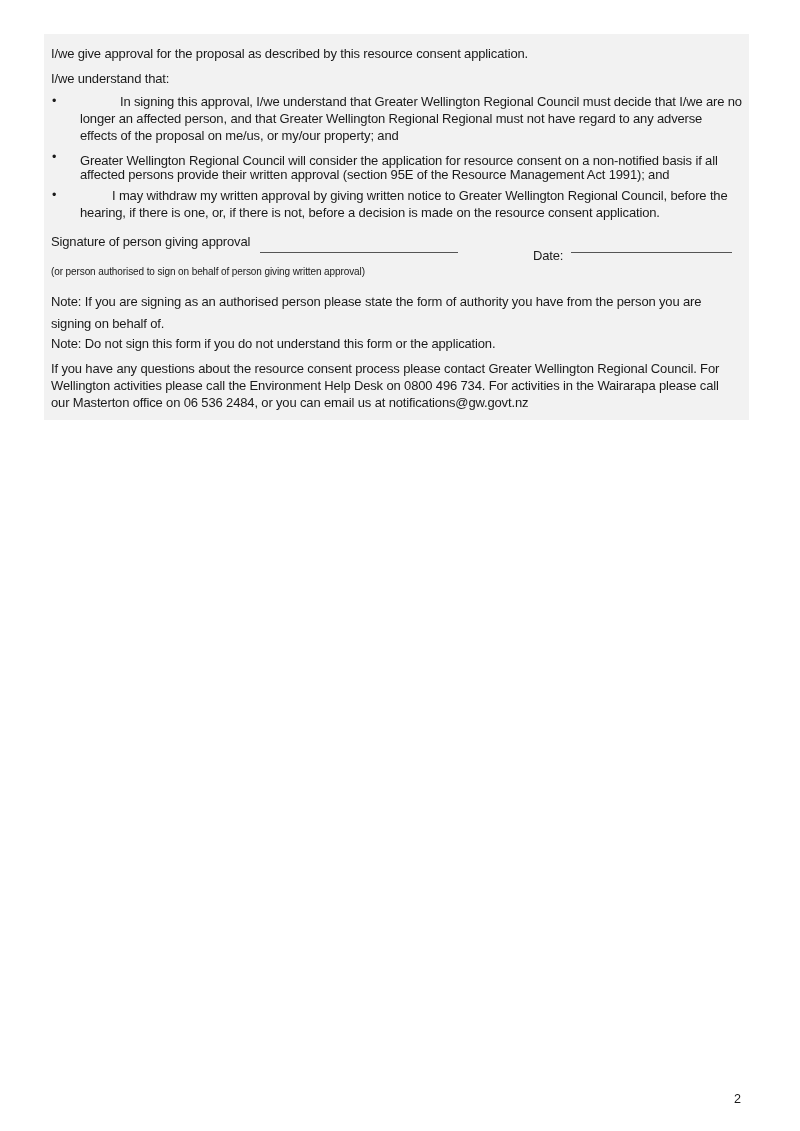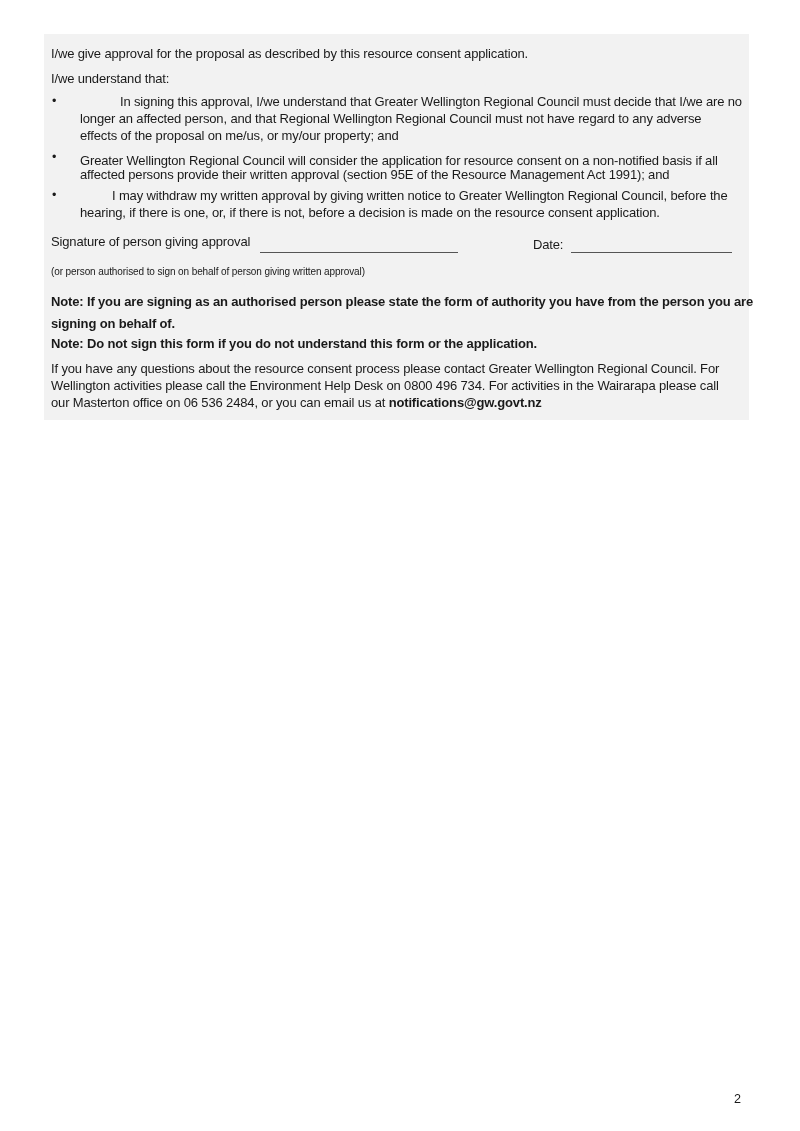--- a/index.html
+++ b/index.html
@@ -8,50 +8,50 @@
     font-family:"Liberation Sans", "DejaVu Sans", sans-serif; color:#1a1a1a;
   }
   .panel {
     position:absolute; left:44px; top:34px; width:705px; height:386px;
     background:#f2f2f2;
   }
   .t {
     position:absolute; font-size:13px; line-height:17.5px; white-space:nowrap;
     letter-spacing:-0.15px;
   }
-  .b { font-weight:bold; }
+  .b { font-weight:normal; }
   .small { font-size:10px; line-height:11px; letter-spacing:-0.1px; }
   .bullet { position:absolute; font-size:12.6px; line-height:17.5px; }
   .line { position:absolute; height:1px; background:#555; }
   .pageno { position:absolute; left:734px; top:1092px; font-size:12.6px; }
 </style>
 </head>
 <body>
 
 <div class="panel"></div>
 
 <div class="t" style="left:51px;top:45px;">I/we give approval for the proposal as described by this resource consent application.</div>
 <div class="t" style="left:51px;top:70px;">I/we understand that:</div>
 
 <div class="bullet" style="left:52px;top:93px;">•</div>
 <div class="t" style="left:80px;top:93px;margin-left:40px;">In signing this approval, I/we understand that Greater Wellington Regional Council must decide that I/we are no</div>
-<div class="t" style="left:80px;top:110px;">longer an affected person, and that Regional Wellington Regional Council must not have regard to any adverse</div>
+<div class="t" style="left:80px;top:110px;">longer an affected person, and that Greater Wellington Regional Regional must not have regard to any adverse</div>
 <div class="t" style="left:80px;top:127px;">effects of the proposal on me/us, or my/our property; and</div>
 
 <div class="bullet" style="left:52px;top:149px;">•</div>
 <div class="t" style="left:80px;top:152px;">Greater Wellington Regional Council will consider the application for resource consent on a non-notified basis if all</div>
 <div class="t" style="left:80px;top:166px;">affected persons provide their written approval (section 95E of the Resource Management Act 1991); and</div>
 
 <div class="bullet" style="left:52px;top:187px;">•</div>
 <div class="t" style="left:80px;top:187px;margin-left:32px;">I may withdraw my written approval by giving written notice to Greater Wellington Regional Council, before the</div>
 <div class="t" style="left:80px;top:204px;">hearing, if there is one, or, if there is not, before a decision is made on the resource consent application.</div>
 
 <div class="t" style="left:51px;top:233px;">Signature of person giving approval</div>
 <div class="line" style="left:260px;top:252px;width:198px;"></div>
-<div class="t" style="left:533px;top:236px;">Date:</div>
+<div class="t" style="left:533px;top:247px;">Date:</div>
 <div class="line" style="left:571px;top:252px;width:161px;"></div>
 
 <div class="t small" style="left:51px;top:266px;">(or person authorised to sign on behalf of person giving written approval)</div>
 
 <div class="t b" style="left:51px;top:293px;">Note: If you are signing as an authorised person please state the form of authority you have from the person you are</div>
 <div class="t b" style="left:51px;top:315px;">signing on behalf of.</div>
 <div class="t b" style="left:51px;top:335px;">Note: Do not sign this form if you do not understand this form or the application.</div>
 
 <div class="t" style="left:51px;top:360px;">If you have any questions about the resource consent process please contact Greater Wellington Regional Council. For</div>
 <div class="t" style="left:51px;top:377px;">Wellington activities please call the Environment Help Desk on 0800 496 734. For activities in the Wairarapa please call</div>

